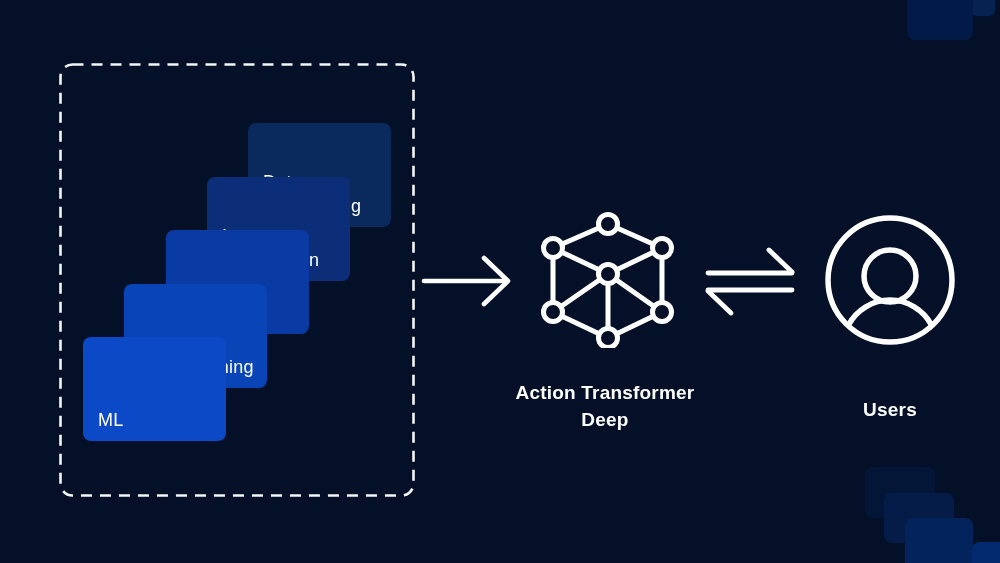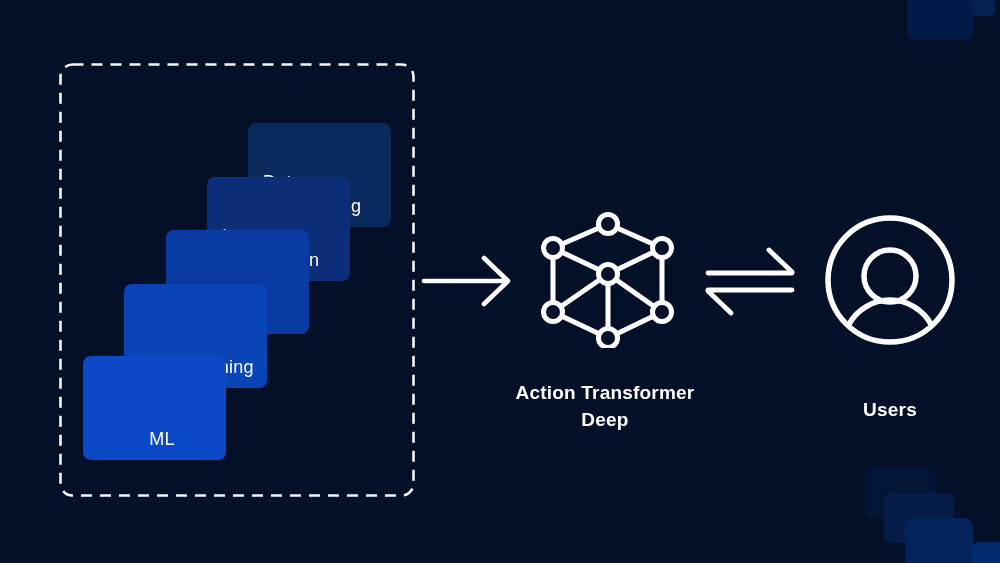--- a/index.html
+++ b/index.html
@@ -25,21 +25,21 @@
     display:flex;flex-direction:column;justify-content:flex-end;
     padding:0 0 9px 15px;box-sizing:border-box;
   }
   .stack-box .lbl{font-size:18px;font-weight:400;line-height:24px;letter-spacing:.2px;color:#fff;}
   .lbl-line{display:block;}
   .lbl-line:empty{display:none;}
   .box-data-eng{left:248px;top:123px;}
   .box-intent{left:207px;top:177px;}
   .box-nlp{left:166px;top:230px;}
   .box-deep{left:124px;top:284px;}
-  .box-ml{left:83px;top:356px;text-align:center;}
+  .box-ml{left:83px;top:337px;}
   
   .icon-abs{position:absolute;}
   .flow-arrow{left:421px;top:253px;}
   .cube-icon{left:538px;top:208px;}
   .exchange-arrow{left:703px;top:245px;}
   .user-icon{left:820px;top:210px;}
   
   .caption{
     position:absolute;text-align:center;color:#fff;
     font-size:19px;font-weight:700;line-height:27px;letter-spacing:.2px;

